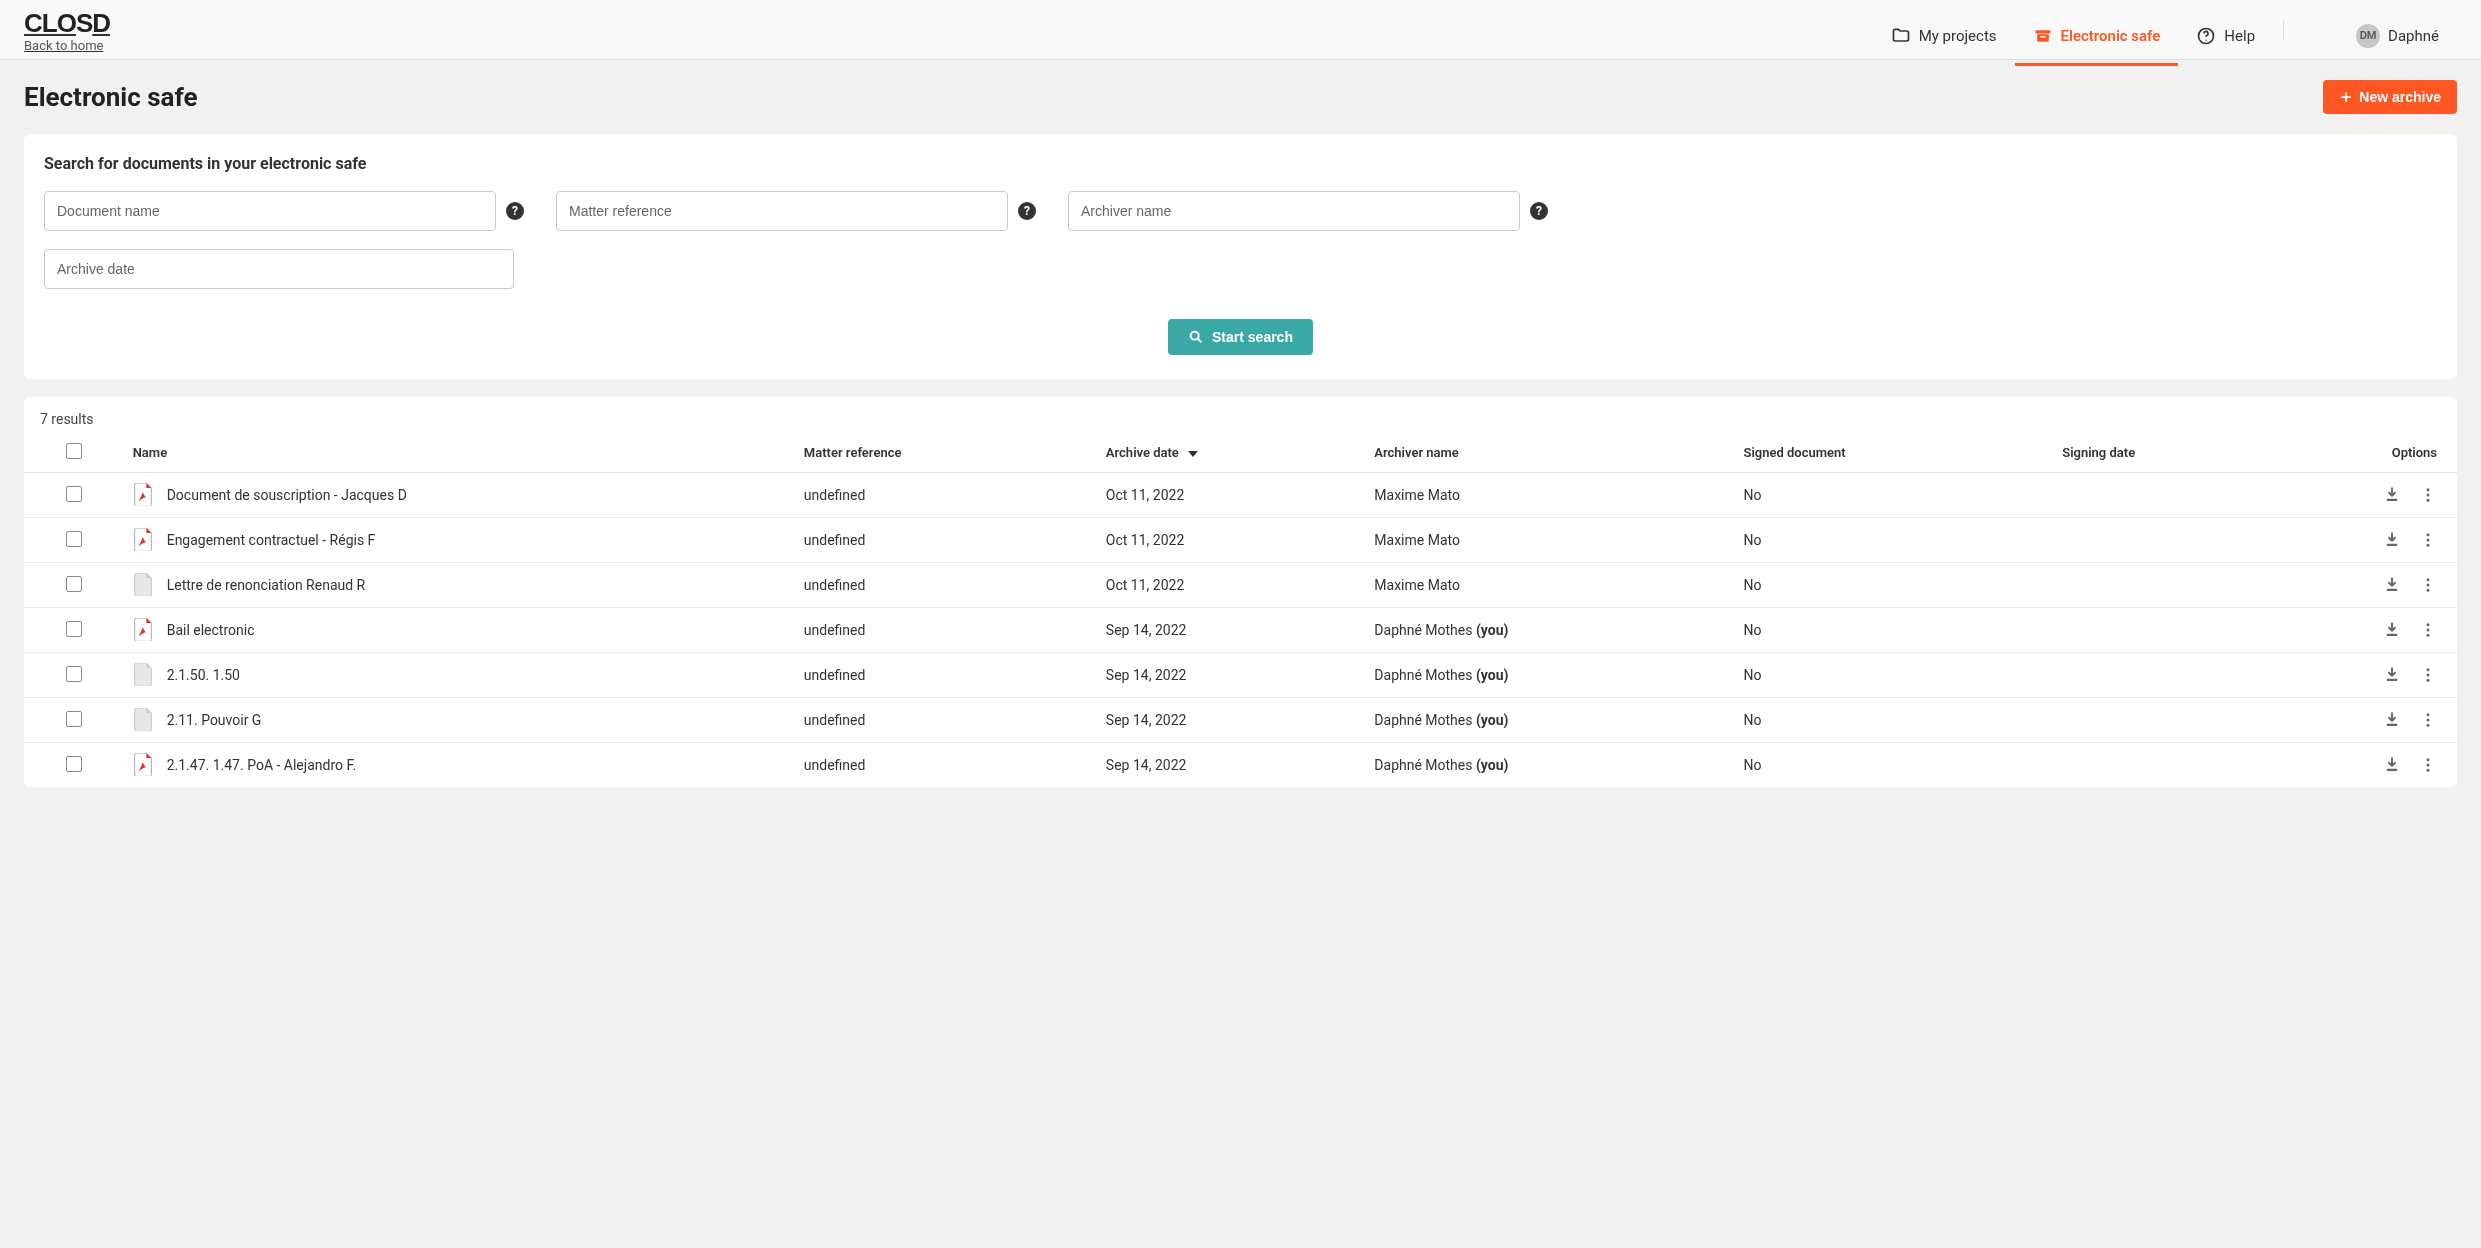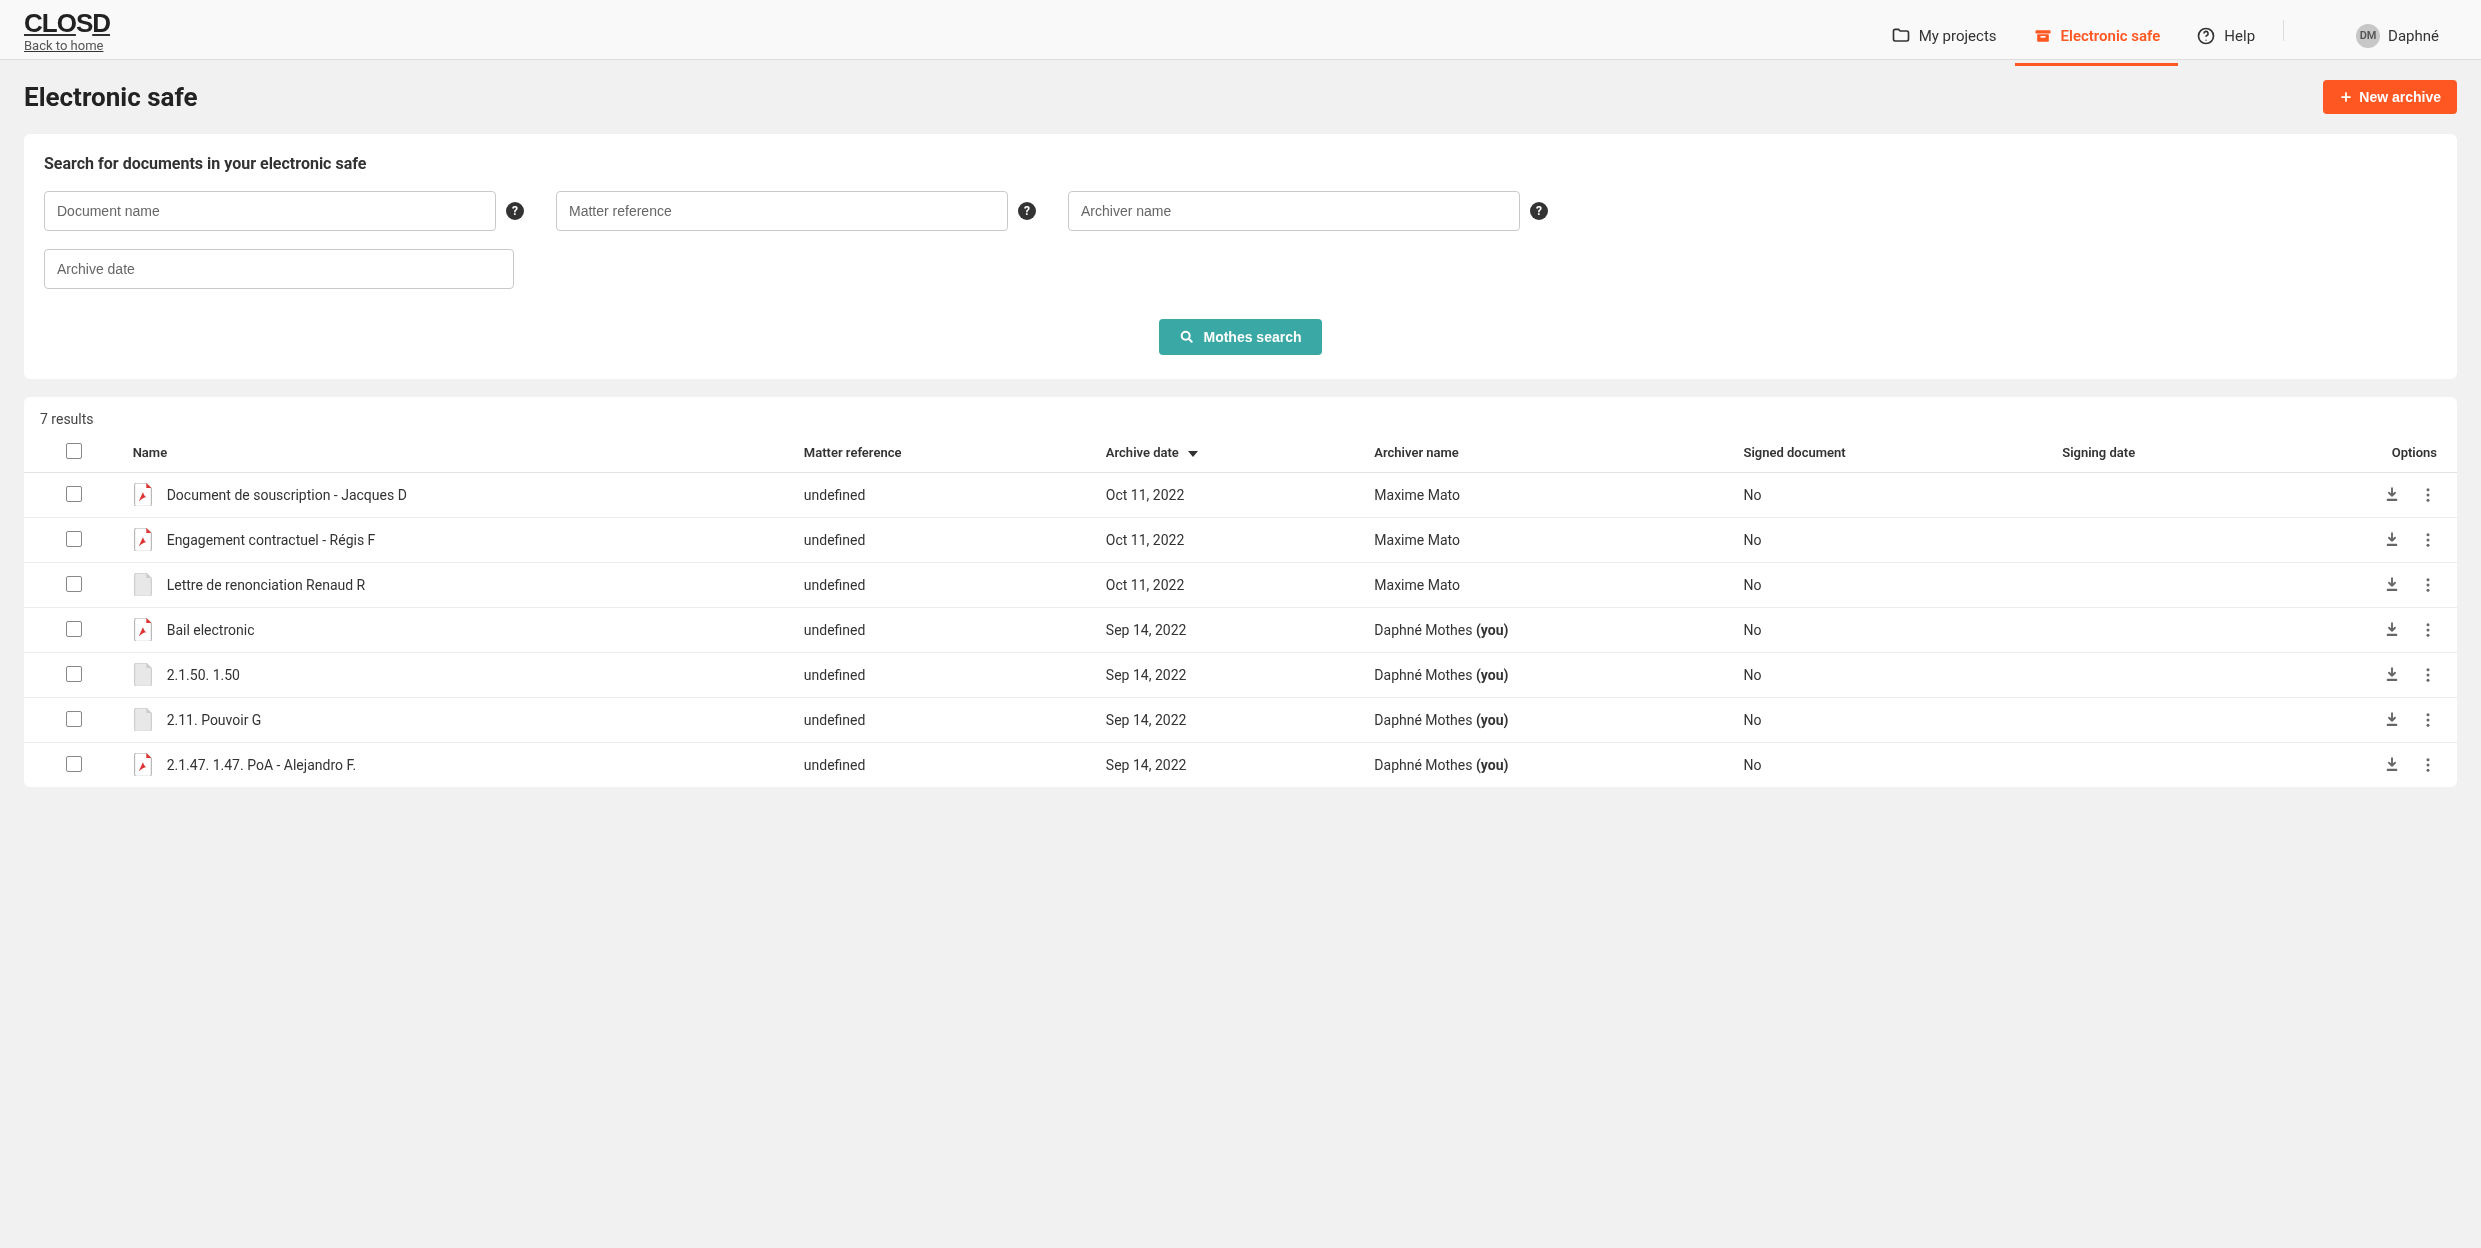--- a/index.html
+++ b/index.html
@@ -311,21 +311,21 @@
     <div class="field-wrap short">
       <input class="text-input" placeholder="Archive date" style="">
     </div>
   </div>
   <div class="search-btn-row">
     <button class="btn-search">
       <svg width="16" height="16" viewBox="0 0 24 24" fill="none" stroke="#fff" stroke-width="3">
           <circle cx="10" cy="10" r="6"></circle>
           <path d="M15 15l5 5"></path>
         </svg>
-      <span>Mothes search</span>
+      <span>Start search</span>
     </button>
   </div>
 </div>
 
 <div class="results-panel">
   <div class="results-count">7 results</div>
   <table>
     <thead>
       <tr>
         <th class="col-check">

